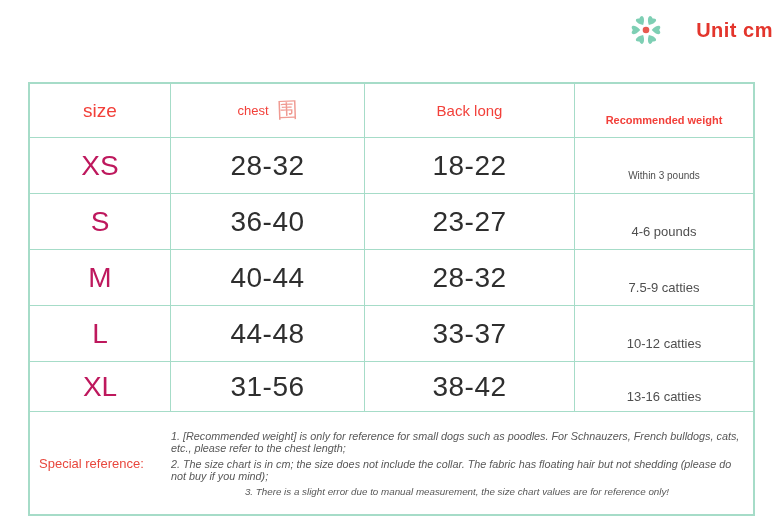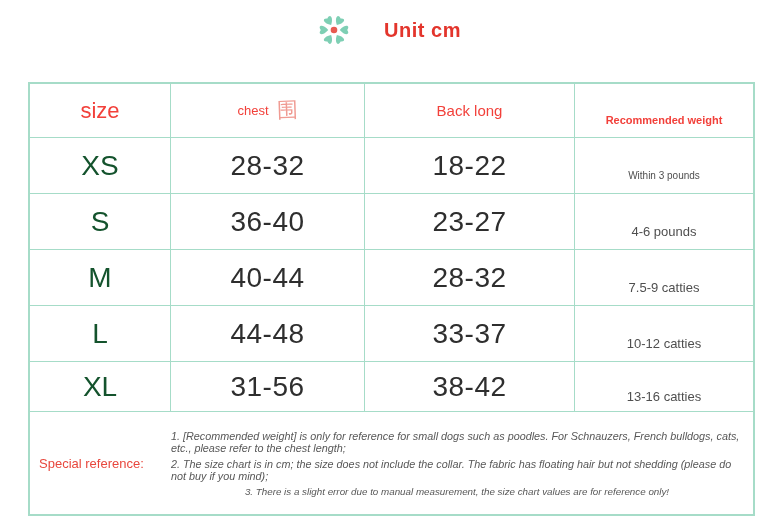--- a/index.html
+++ b/index.html
@@ -4,48 +4,48 @@
 <style>
   * { margin:0; padding:0; box-sizing:border-box; }
   html,body { background:#ffffff; }
   .page {
     position:relative; width:773px; height:529px; background:#ffffff;
     font-family:"Liberation Sans","DejaVu Sans",sans-serif; overflow:hidden;
   }
   
   .top-header {
     position:absolute; top:6px; left:0; width:100%; height:48px;
-    display:flex; justify-content:center; align-items:center; gap:28px;
+    display:flex; justify-content:flex-end; align-items:center; gap:28px;
   }
   .flower { width:44px; height:44px; display:block; }
   .unit-label { color:#e3352c; font-size:20px; font-weight:bold; letter-spacing:0.5px; }
   
   .size-table {
     position:absolute; left:28px; top:82px; width:727px; height:434px;
     border:2px solid #a6dcc8; display:flex; flex-direction:column; background:#fff;
   }
   .grid-row { display:grid; grid-template-columns:141px 194px 210px 1fr; }
   .r-head { height:54px; }
   .r-data { height:56px; }
   .r-data-last { height:50px; }
   .cell {
     display:flex; align-items:center; justify-content:center;
     border-right:1px solid #a6dcc8; border-bottom:1px solid #a6dcc8;
     overflow:hidden;
   }
   .cell:last-child { border-right:none;margin-top:19px; }
-  .h-size { color:#f2403a; font-size:22px; }
+  .h-size { color:#f2403a; font-size:19px; }
   .h-chest { color:#f2403a; font-size:13px; gap:8px; }
   .chest-badge {
     color:#f09b93; font-size:21px; line-height:1;
     font-family:"DejaVu Sans",sans-serif; transform:rotate(-2deg);
   }
   .h-back { color:#f2403a; font-size:15px; }
   .h-weight { color:#f2403a; font-size:11px; font-weight:600; }
-  .d-size { font-size:28px; color:#14532d; }
+  .d-size { font-size:28px; color:#be185d; }
   .d-num  { font-size:28px; color:#2e2e2e; letter-spacing:0.5px; }
   .d-weight { font-size:13px; color:#4f4f4f; }
   .d-weight-sm { font-size:10px; color:#4f4f4f; }
   
   .notes {
     flex:1; display:flex; align-items:center;
   }
   .notes-label {
     width:141px; padding-left:9px; color:#e8473d; font-size:13px; flex-shrink:0;
   }

